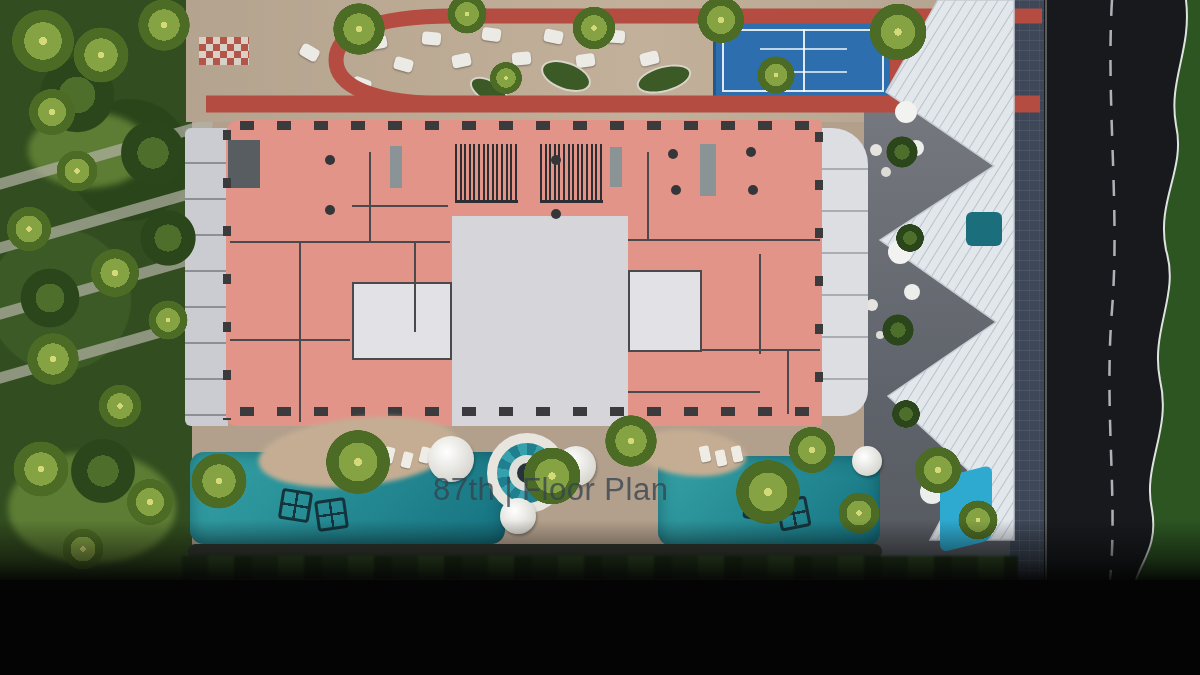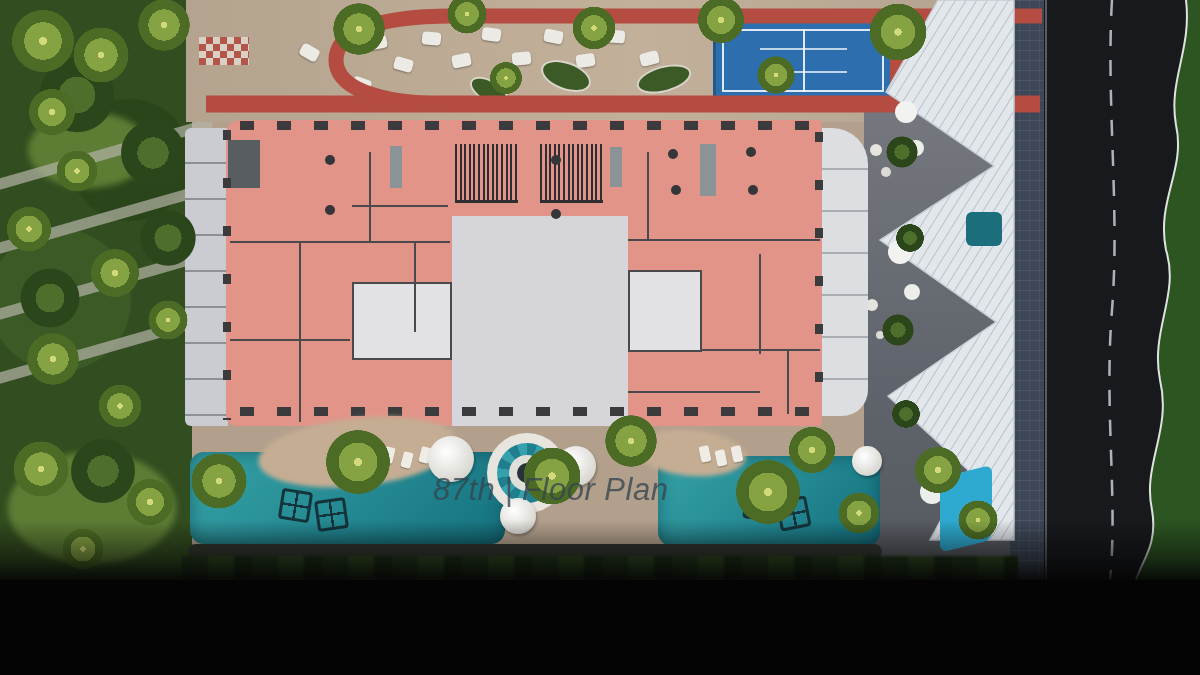--- a/index.html
+++ b/index.html
@@ -62,21 +62,21 @@
   .spa-core{position:absolute;left:517px;top:463px;width:20px;height:20px;border-radius:50%;background:#27323a;}
   
   .palm{position:absolute;border-radius:50%;
     background:radial-gradient(circle,#d4da7a 0 8%,#86a344 8% 38%,#4c6b24 38% 62%,rgba(40,60,20,0) 63%);}
   .treedark{position:absolute;border-radius:50%;
     background:radial-gradient(circle,#4e6e2c 0 30%,#2c461b 30% 60%,rgba(20,35,12,0) 62%);}
   .hedge{position:absolute;left:182px;top:556px;width:836px;height:24px;filter:blur(1px);
     background:repeating-linear-gradient(90deg,#22371a 0 26px,#2f4a21 26px 52px,#1b2c14 52px 70px);}
   
   .watermark{position:absolute;left:433px;top:472px;font-size:31px;letter-spacing:.5px;
-    color:rgba(52,68,78,.78);white-space:nowrap;font-style:italic;}
+    color:rgba(52,68,78,.78);white-space:nowrap;}
   .photo-fade{position:absolute;left:0;top:520px;width:1200px;height:60px;
     background:linear-gradient(180deg,rgba(4,4,4,0),rgba(4,4,4,.5) 65%,rgba(4,4,4,.92));}
   .footer{position:absolute;left:0;top:580px;width:1200px;height:95px;background:#040404;}
 </style>
 </head>
 <body>
 
 <div class="slide">
   <div class="photo">
 

